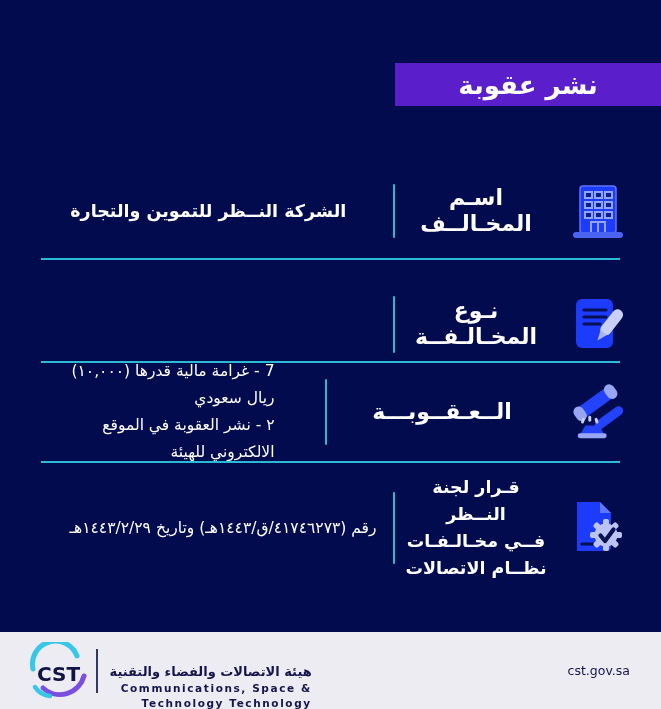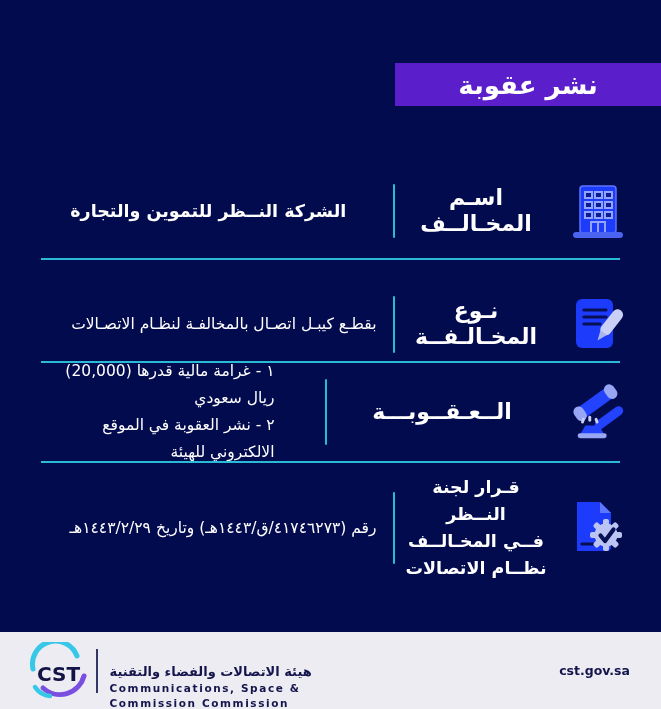--- a/index.html
+++ b/index.html
@@ -34,22 +34,22 @@
 
   .hsep{position:absolute;left:41px;width:579px;height:2px;background:var(--accent-cyan);}
   .hsep1{top:258px;} .hsep2{top:361px;} .hsep3{top:461px;}
 
   .footer{position:absolute;left:0;top:632px;width:661px;height:77px;background:var(--footer-bg);
     display:flex;align-items:center;padding:0 31px 0 26px;direction:ltr;}
   .logo-box{flex:0 0 auto;display:flex;align-items:flex-end;}
   .f-div{width:1.5px;height:44px;background:var(--footer-text);opacity:.85;margin:0 12px 0 4px;flex:0 0 auto;}
   .org{display:flex;flex-direction:column;justify-content:center;color:var(--footer-text);margin-top:33px;}
   .org .f-ar{font-size:13px;font-weight:bold;direction:rtl;text-align:left;margin-bottom:2px;}
-  .org .f-en{font-size:10.5px;font-weight:bold;letter-spacing:1.6px;line-height:14.5px;}
-  .website{margin-left:auto;color:var(--footer-text);font-size:12.5px;font-weight:bold;}
+  .org .f-en{font-size:10.5px;font-weight:bold;letter-spacing:1.6px;line-height:14.5px;text-align:right;}
+  .website{margin-left:auto;color:var(--footer-text);font-size:12.5px;font-weight:normal;}
 </style>
 </head>
 <body>
 
 <div class="page">
 
   <div class="banner">
     <span>نشر عقوبة</span>
   </div>
 
@@ -91,21 +91,20 @@
         </g>
         <g transform="rotate(38 37 30)">
           <rect x="31.5" y="9" width="11" height="30" rx="5.5" fill="#c9cff5"></rect>
           <path d="M33 37 h8 l-4 10 z" fill="#aab4ef"></path>
         </g>
       </svg>
     </div>
     <div class="label">نـوع المخـالـفــة</div>
     <div class="vdiv vdiv2"></div>
     <div class="value">
-      <div>بقطـع كيبـل اتصـال بالمخالفـة لنظـام الاتصـالات</div>
     </div>
   </div>
 
   <div class="hsep hsep2"></div>
 
   <div class="row row3">
     <div class="icon-box">
       <svg width="62" height="56" viewBox="0 0 62 56">
         <g transform="rotate(-36 28 18)">
           <rect x="8" y="12" width="40" height="13" rx="3" fill="#2443ff"></rect>
@@ -120,21 +119,21 @@
         <g fill="#c9cff5">
           <rect x="14" y="34" width="3" height="6" rx="1.5" transform="rotate(20 15.5 37)"></rect>
           <rect x="21" y="32" width="3" height="6" rx="1.5"></rect>
           <rect x="28" y="34" width="3" height="6" rx="1.5" transform="rotate(-20 29.5 37)"></rect>
         </g>
       </svg>
     </div>
     <div class="label">الــعـقــوبـــة</div>
     <div class="vdiv vdiv3"></div>
     <div class="value">
-      <div>١ -  غرامة مالية قدرها (20,000) ريال سعودي</div>
+      <div>7 -  غرامة مالية قدرها (١٠,٠٠٠) ريال سعودي</div>
       <div>٢ - نشر العقوبة في الموقع الالكتروني للهيئة</div>
     </div>
   </div>
 
   <div class="hsep hsep3"></div>
 
   <div class="row row4">
     <div class="icon-box">
       <svg width="56" height="56" viewBox="0 0 56 56">
         <path d="M7 2 H30 L41 13 V47 a4 4 0 0 1 -4 4 H7 z" fill="var(--icon-blue)"></path>
@@ -151,38 +150,38 @@
             <rect x="-3" y="-16" width="6" height="8" rx="2" transform="rotate(225)"></rect>
             <rect x="-3" y="-16" width="6" height="8" rx="2" transform="rotate(270)"></rect>
             <rect x="-3" y="-16" width="6" height="8" rx="2" transform="rotate(315)"></rect>
           </g>
           <path d="M-5.5 0.5 L-1 6 L7.5 -5.5" stroke="#071052" stroke-width="4.2" fill="none" stroke-linecap="round" stroke-linejoin="round"></path>
         </g>
       </svg>
     </div>
     <div class="label">
       <div>قـرار لجنة النــظر</div>
-      <div>فــي المخـالــف</div>
+      <div>فــي مخـالـفـات</div>
       <div>نظــام الاتصالات</div>
     </div>
     <div class="vdiv vdiv4"></div>
     <div class="value">رقم (٤١٧٤٦٢٧٣/ق/١٤٤٣هـ) وتاريخ ١٤٤٣/٢/٢٩هـ</div>
   </div>
 
   <div class="footer">
     <div class="logo-box">
       <svg width="66" height="58" viewBox="0 0 66 58">
         <path d="M7 27 A23 23 0 0 1 51 14" fill="none" stroke="#36c8e6" stroke-width="5" stroke-linecap="round"></path>
         <path d="M58 34 A25 25 0 0 1 17 46" fill="none" stroke="#7a4fe0" stroke-width="5" stroke-linecap="round"></path>
         <path d="M9 45 A20 20 0 0 0 24 54" fill="none" stroke="#36c8e6" stroke-width="4.5" stroke-linecap="round"></path>
         <text x="11" y="39" font-family="DejaVu Sans, sans-serif" font-size="20" font-weight="bold" fill="#131347">CST</text>
       </svg>
     </div>
     <div class="f-div"></div>
     <div class="org">
       <div class="f-ar">هيئة الاتصالات والفضاء والتقنية</div>
       <div class="f-en">Communications, Space &amp;</div>
-      <div class="f-en">Commission Commission</div>
+      <div class="f-en">Technology Technology</div>
     </div>
     <div class="website">cst.gov.sa</div>
   </div>
 
 </div>
 
 </body></html>

